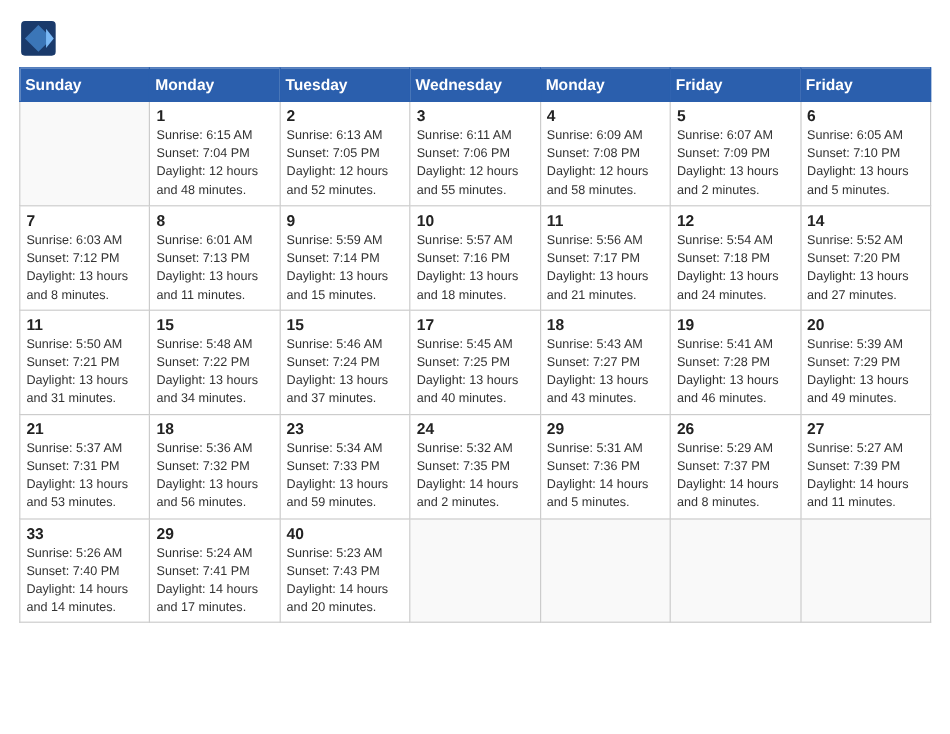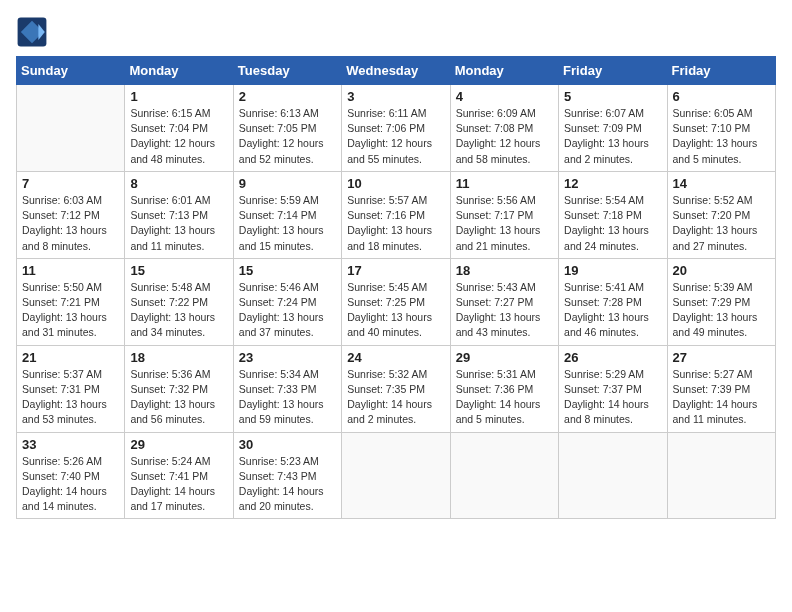--- a/index.html
+++ b/index.html
@@ -234,21 +234,21 @@
       <tr>
         <td>
           <span class="day-num">33</span>
           <div class="day-info">Sunrise: 5:26 AM<br>Sunset: 7:40 PM<br>Daylight: 14 hours<br>and 14 minutes.</div>
         </td>
         <td>
           <span class="day-num">29</span>
           <div class="day-info">Sunrise: 5:24 AM<br>Sunset: 7:41 PM<br>Daylight: 14 hours<br>and 17 minutes.</div>
         </td>
         <td>
-          <span class="day-num">30</span>
+          <span class="day-num">40</span>
           <div class="day-info">Sunrise: 5:23 AM<br>Sunset: 7:43 PM<br>Daylight: 14 hours<br>and 20 minutes.</div>
         </td>
         <td class="empty"></td>
         <td class="empty"></td>
         <td class="empty"></td>
         <td class="empty"></td>
       </tr>
     </tbody>
 </table>
 

